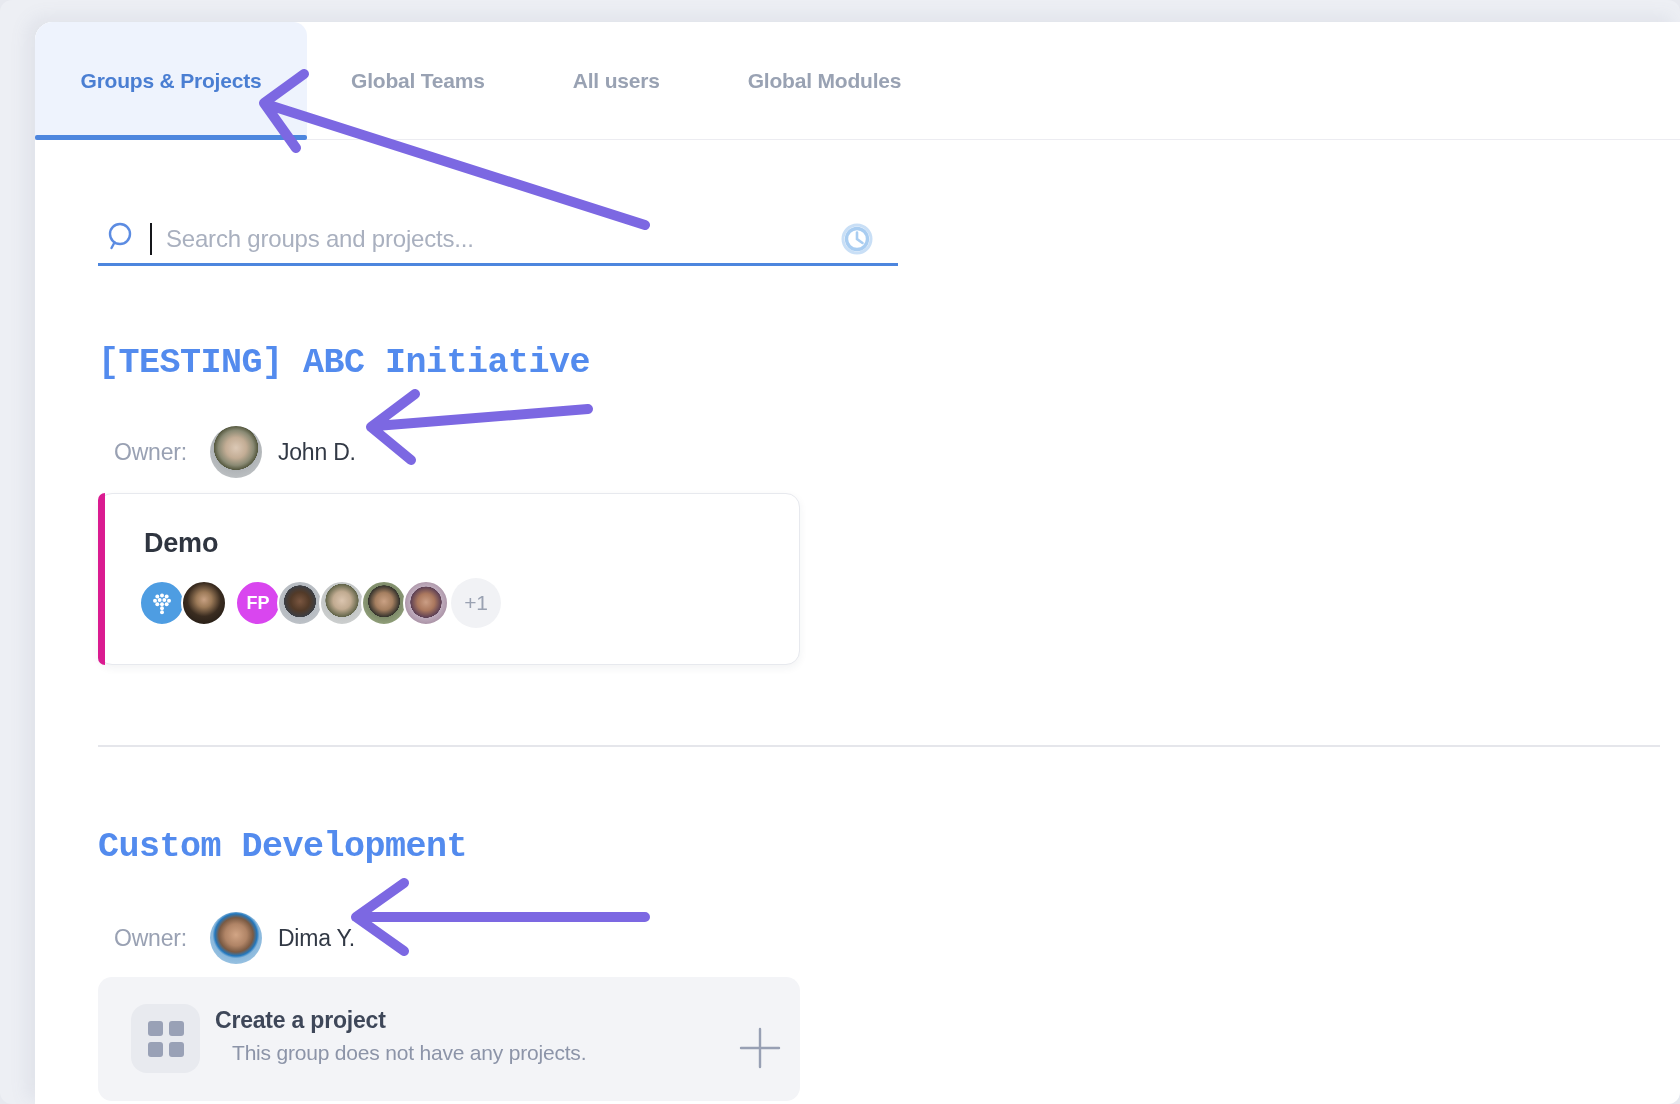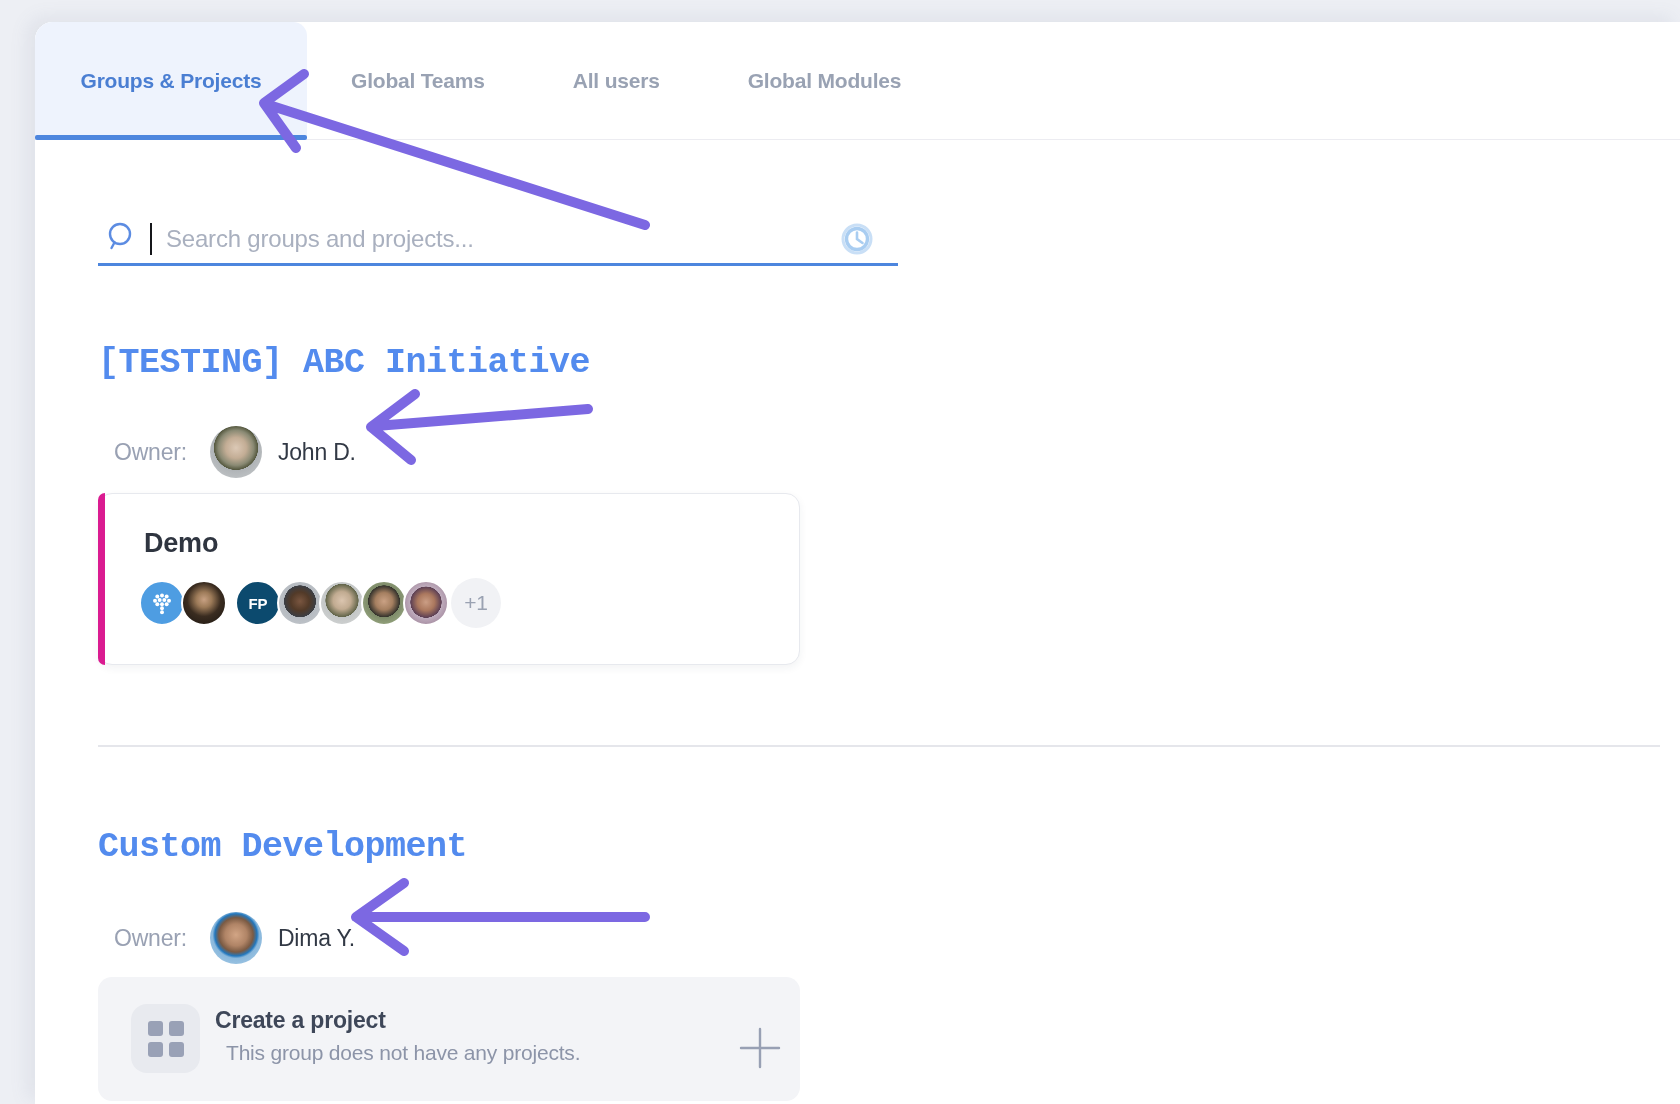--- a/index.html
+++ b/index.html
@@ -1,19 +1,19 @@
 <!DOCTYPE html>
 <html><head>
 <meta charset="utf-8">
 <style>
   * { margin:0; padding:0; box-sizing:border-box; }
   html,body { background:#e7e9ef; }
   body { font-family:"Liberation Sans", sans-serif; letter-spacing:-0.2px; }
 
-  .stage { position:relative; width:1680px; height:1104px; background:#edeff4; overflow:hidden; }
+  .stage { position:relative; width:1680px; height:1104px; background:#edeff4; overflow:hidden;border-radius:12px; }
 
   .panel { position:absolute; left:35px; top:22px; right:0; bottom:0;
            background:#ffffff; border-top-left-radius:18px;
            box-shadow:-8px -5px 18px rgba(110,120,145,0.10); }
 
   
   .tabbar { position:absolute; left:0; top:0; right:0; height:118px;
             display:flex; align-items:stretch; border-bottom:1px solid #ececf1;
             border-top-left-radius:18px; background:#fff; }
   .tab { display:flex; align-items:center; padding:0 44px; font-size:21px; font-weight:bold;
@@ -59,42 +59,42 @@
                   background:#fff; border:1px solid #e7e9ee; border-radius:14px;
                   box-shadow:0 3px 8px rgba(40,50,70,0.06); cursor:pointer; }
   .card-accent { position:absolute; left:-1px; top:-1px; bottom:-1px; width:7px;
                  background:#da1b90; border-radius:14px 0 0 14px; }
   .project-name { position:absolute; left:45px; top:34px; font-size:27px; font-weight:bold; color:#2f3540; }
   .avatar-row { position:absolute; left:40px; top:84px; display:flex; align-items:center; }
   .avatar { width:46px; height:46px; border-radius:50%; border:2px solid #fff; margin-left:-4px;
             background-size:cover; position:relative; flex:0 0 auto; }
   .avatar:first-child { margin-left:0; }
   .avatar-logo { background:#4e9de2; display:flex; align-items:center; justify-content:center; }
-  .avatar-initials { background:#0c4a6e; color:#fff; font-size:15px; font-weight:bold;
+  .avatar-initials { background:#d946ef; color:#fff; font-size:18px; font-weight:bold;
                      display:flex; align-items:center; justify-content:center; letter-spacing:0;margin-left:8px; }
   .av2 { background:radial-gradient(circle at 50% 42%, #c8a183 0%, #9c7a58 24%, #3a2c20 52%, #191410 100%); }
   .av4 { background:radial-gradient(circle at 50% 46%, #7a5640 0%, #523a28 30%, #3b3e44 51%, #b6bbc1 52%, #c5c9ce 100%); }
   .av5 { background:radial-gradient(circle at 50% 44%, #dbc5af 0%, #c1ab91 28%, #62654a 52%, #c4c7c7 53%, #d5d7d7 100%); }
   .av6 { background:radial-gradient(circle at 50% 46%, #caa184 0%, #a57f60 28%, #33322c 51%, #7e8b69 52%, #a7b88f 100%); }
   .av7 { background:radial-gradient(circle at 50% 48%, #cb9e85 0%, #ab785e 28%, #5c3f54 51%, #bfadbd 52%, #8f6f88 100%); }
   .avatar-overflow { width:50px; height:50px; border-radius:50%; background:#f1f2f5; color:#9aa2b2;
                      font-size:21px; display:flex; align-items:center; justify-content:center;
                      margin-left:2px; cursor:pointer; flex:0 0 auto; }
 
   .divider { position:absolute; left:63px; right:20px; top:723px; height:2px; background:#e5e6eb; }
 
   
   .create-card { position:absolute; left:63px; top:955px; width:702px; height:124px;
                  background:#f3f4f7; border-radius:14px; cursor:pointer; }
   .create-tile { position:absolute; left:33px; top:27px; width:69px; height:69px;
                  background:#e8eaef; border-radius:16px; display:flex; align-items:center; justify-content:center; }
   .tile-grid { display:grid; grid-template-columns:15px 15px; grid-template-rows:15px 15px; gap:6px; }
   .tile-grid span { background:#99a1b6; border-radius:3px; }
   .create-title { position:absolute; left:117px; top:30px; font-size:23px; font-weight:bold; color:#3e4759; }
-  .create-sub { position:absolute; left:128px; top:64px; font-size:21px; color:#8c94a8; }
+  .create-sub { position:absolute; left:134px; top:64px; font-size:21px; color:#8c94a8; }
   .plus-btn { position:absolute; left:640px; top:49px; width:44px; height:44px; border:none;
               background:transparent; padding:0; cursor:pointer; line-height:0; }
 
   
   .arrows { position:absolute; left:0; top:0; pointer-events:none; }
   .arrows path { stroke:#7c68e2; stroke-width:10; fill:none; stroke-linecap:round; stroke-linejoin:round; }
 </style>
 </head>
 <body>
 

